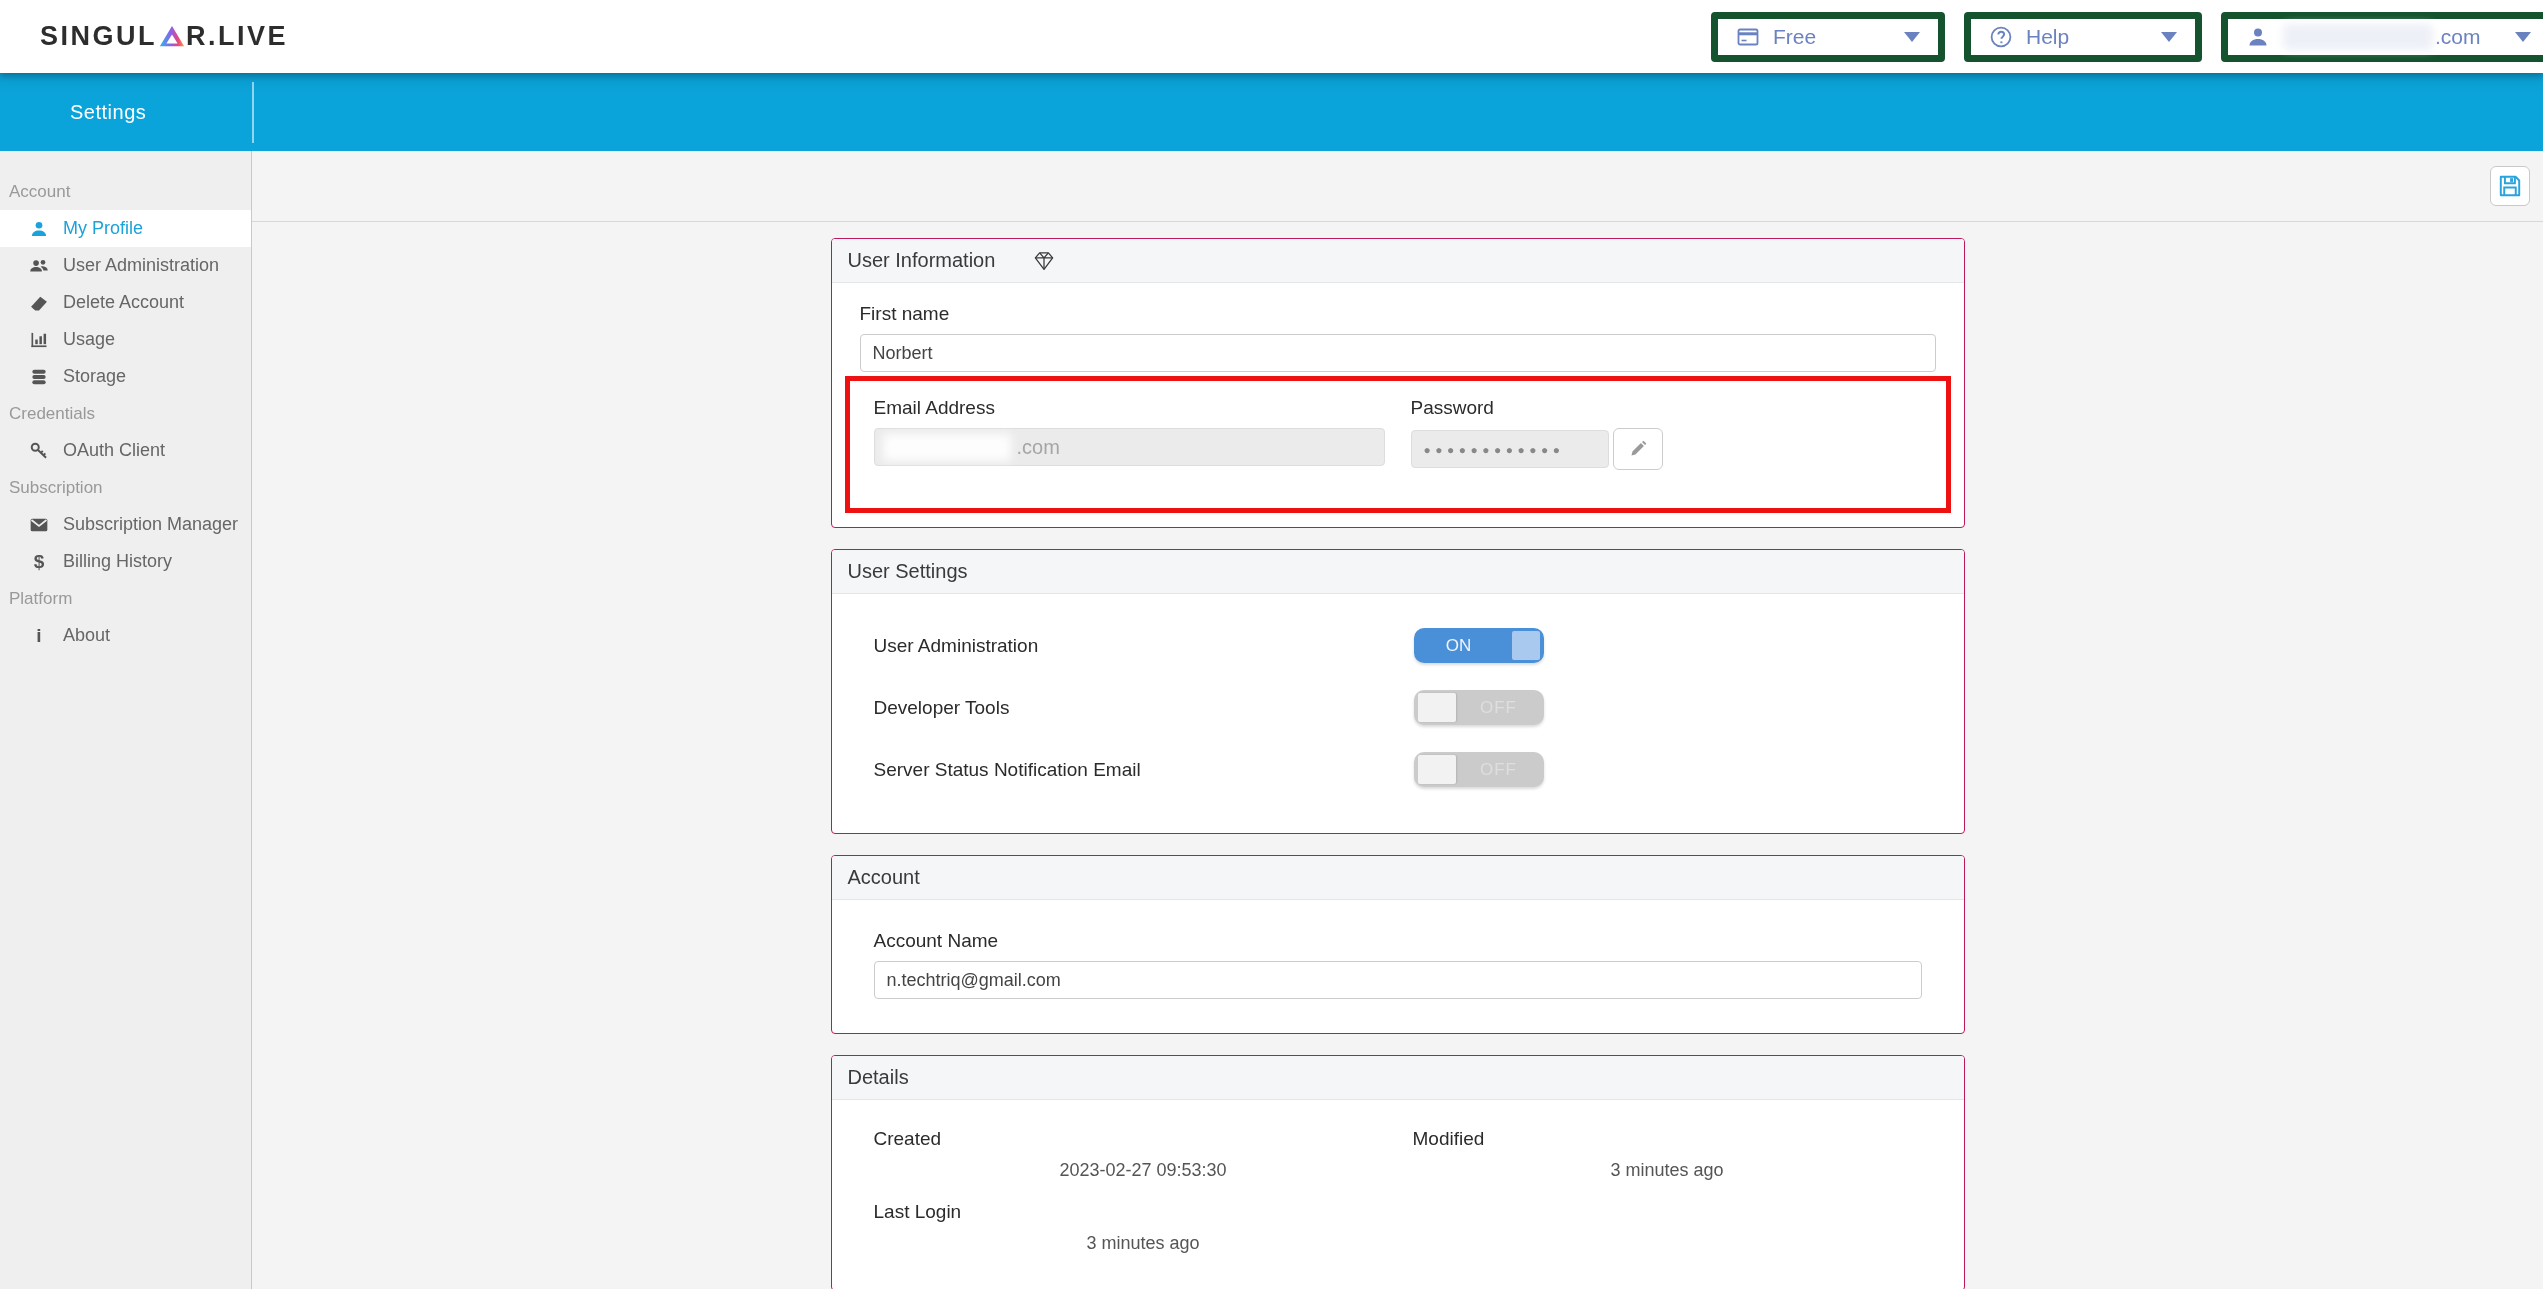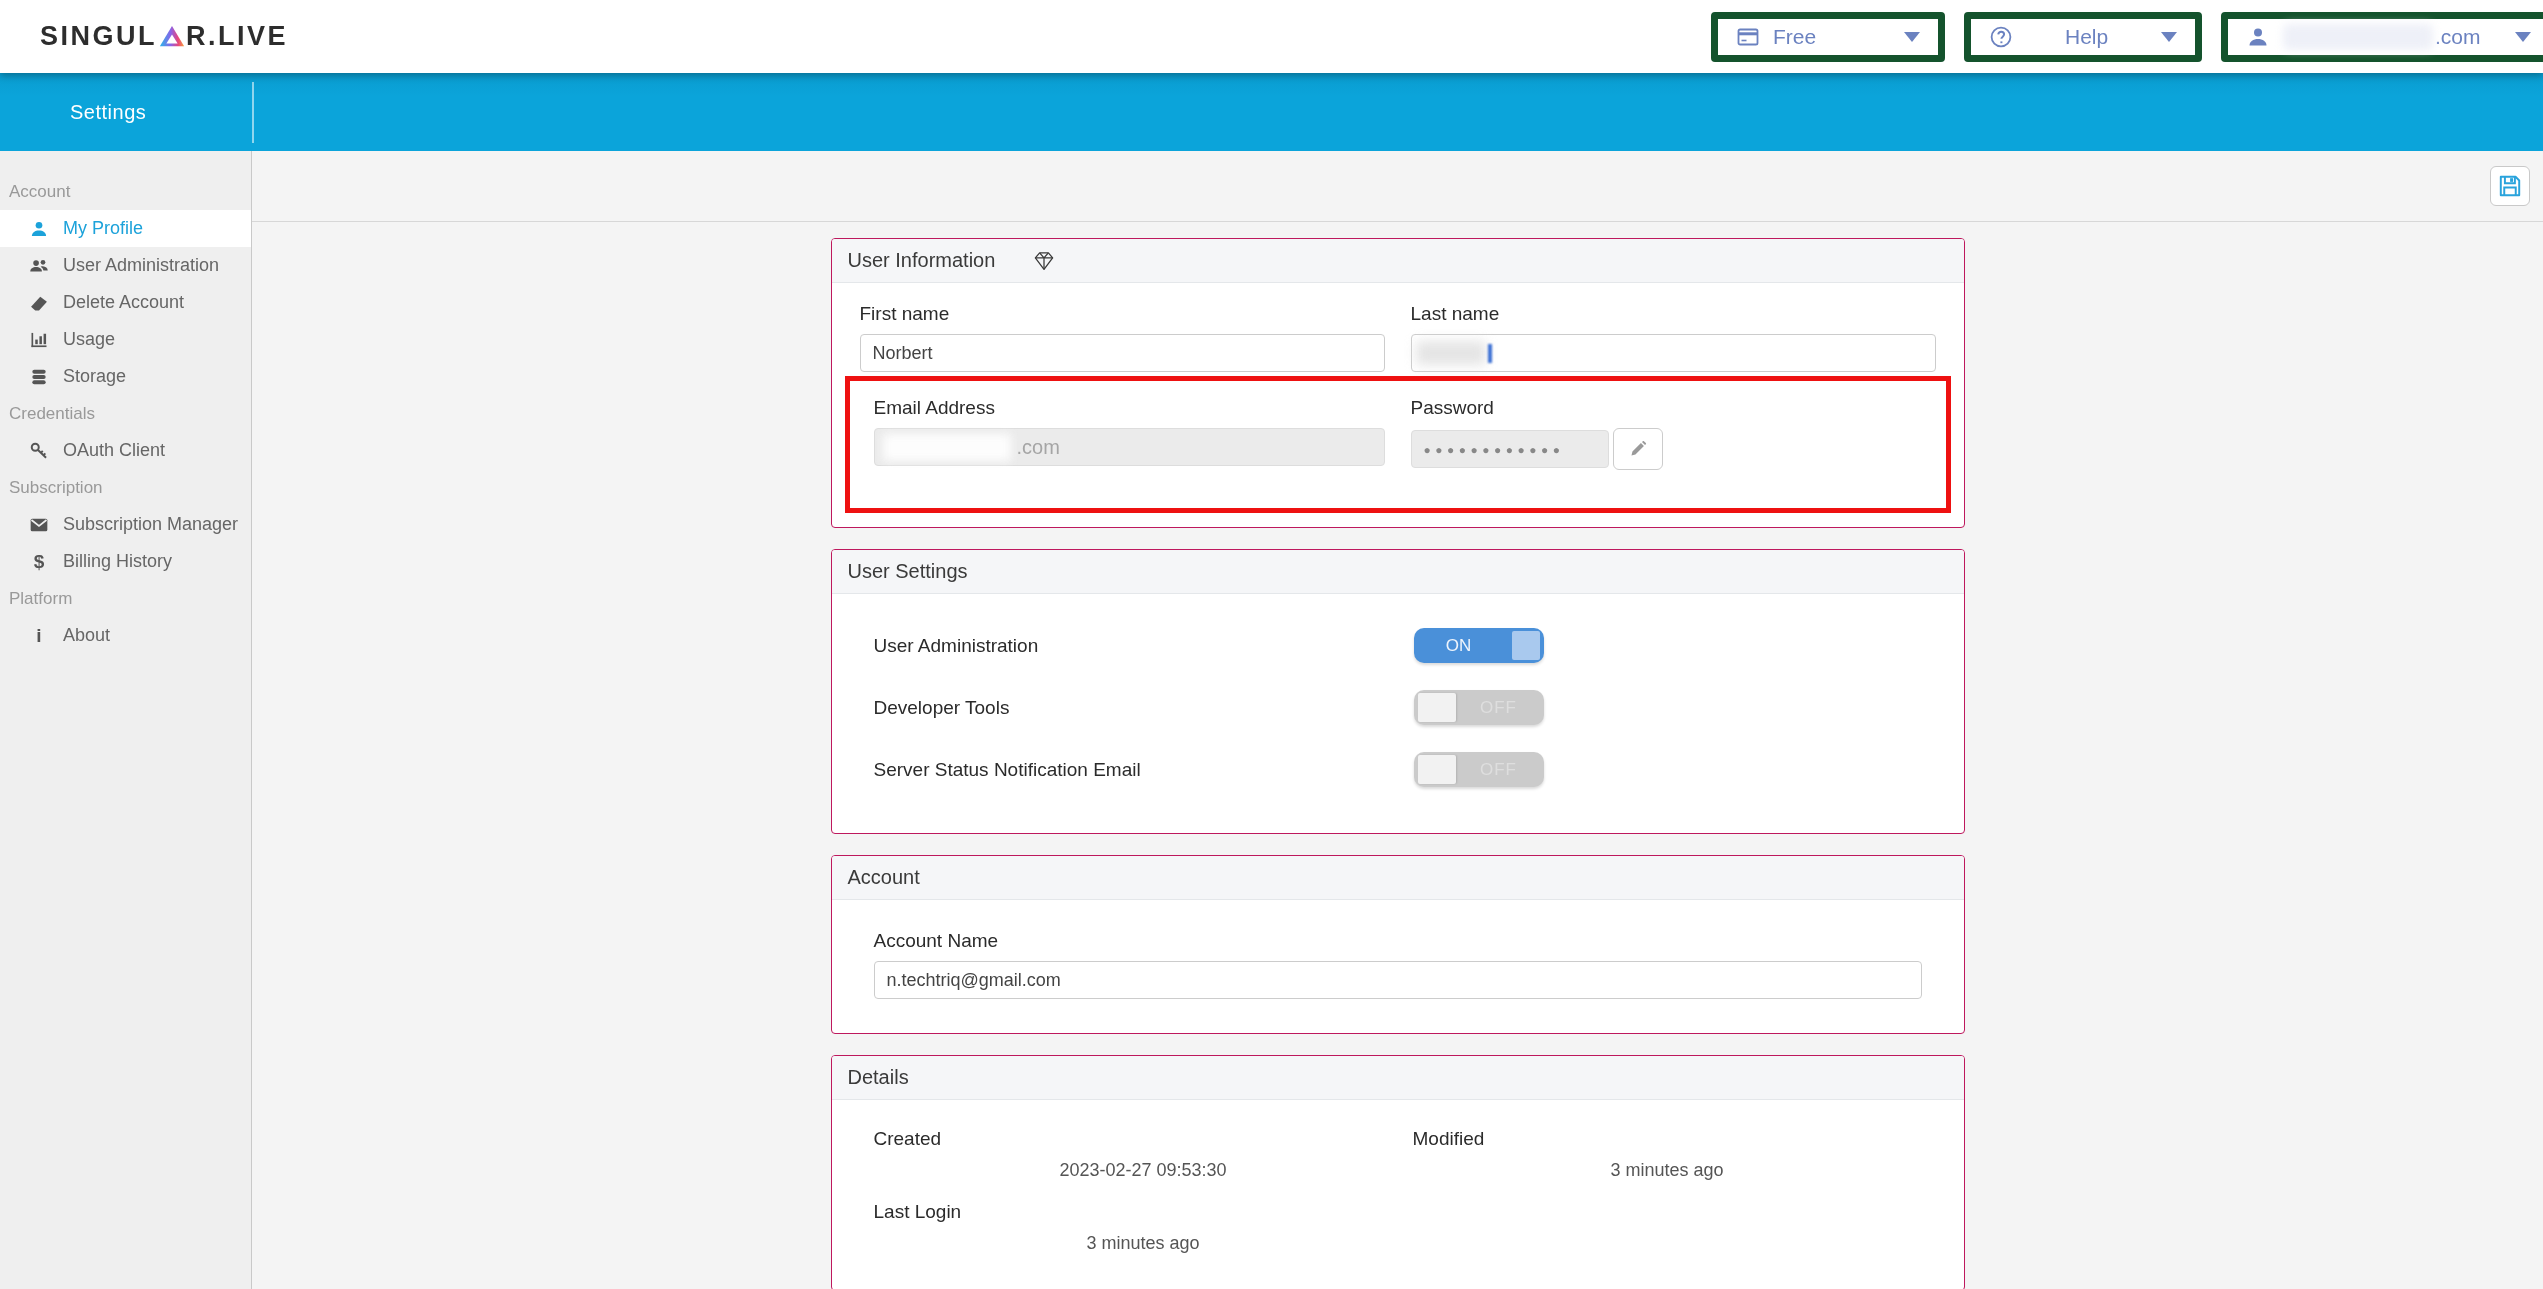--- a/index.html
+++ b/index.html
@@ -19,21 +19,21 @@
   .logo{ display:flex; align-items:center; font-size:27px; font-weight:600;
     letter-spacing:2.5px; color:#2d2d2d; cursor:pointer; }
   .logo svg{ width:26px; height:22px; margin:0 1px 2px 2px; }
   .topbar-menus{ display:flex; align-items:center; gap:19px; margin-right:-27px; }
   .tb-btn{ height:50px; background:#fff; border:7px solid #14532d; border-radius:4px;
     display:flex; align-items:center; font-family:inherit; font-size:21px;
     color:var(--topbar-link); padding:0 18px; cursor:pointer; }
   .tb-btn .ic{ width:24px; height:24px; margin-right:13px; flex:none; display:block; }
   .caret{ width:0; height:0; border-left:8px solid transparent; border-right:8px solid transparent;
     border-top:10px solid var(--topbar-link); margin-left:auto; flex:none; }
-  .btn-plan{ width:234px; } .btn-help{ width:238px;gap:39px; } .btn-user{ width:335px; }
+  .btn-plan{ width:234px; } .btn-help{ width:238px; } .btn-user{ width:335px; }
   .blur-blob{ display:inline-block; border-radius:6px; }
   .user-blob{ width:150px; height:26px; background:#eef0f8; filter:blur(4px); margin-right:2px; flex:none; }
   .btn-user .suffix{ white-space:nowrap; }
 
   
   .bluebar{ position:relative; height:78px; background:linear-gradient(180deg,#0a9ccf 0,var(--header-blue) 30%,var(--header-blue) 100%); }
   .bluebar h1{ position:absolute; left:70px; top:50%; transform:translateY(-50%);
     color:#fff; font-size:20px; font-weight:300; letter-spacing:.5px; }
   .bluebar .vdiv{ position:absolute; left:252px; top:9px; bottom:8px; width:2px;
     background:rgba(255,255,255,.55); }
@@ -285,27 +285,20 @@
               <path d="M2.5 7.6h19M7.2 2l4.8 5.6L16.8 2M12 7.6v12.6"></path>
             </svg>
           </span>
         </div>
         <div class="body">
           <div class="frow row-names">
             <div class="fcol">
               <label class="flabel">First name</label>
               <input class="tinput" type="text" value="Norbert" style="">
             </div>
-            <div class="fcol">
-              <label class="flabel">Last name</label>
-              <div class="input-like">
-                <span class="ln-blob"></span>
-                <span class="ln-tick"></span>
-              </div>
-            </div>
           </div>
           <div class="redbox">
             <div class="frow">
               <div class="fcol">
                 <label class="flabel">Email Address</label>
                 <div class="input-like disabled">
                   <span class="em-blob"></span>
                   <span class="em-suffix">.com</span>
                 </div>
               </div>

